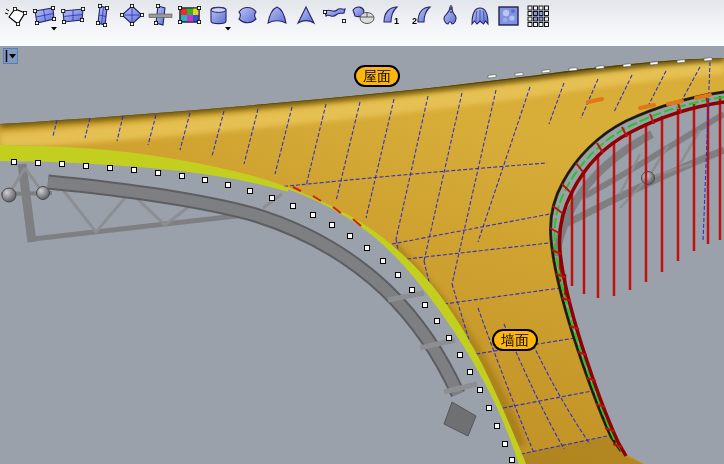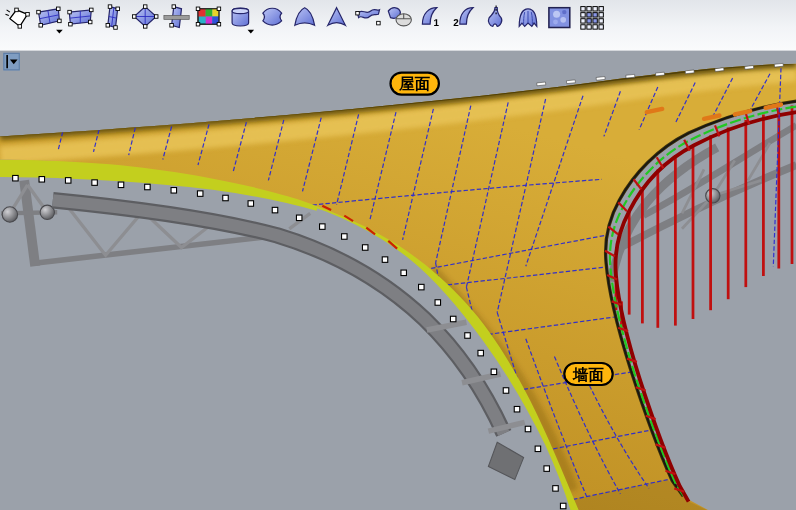--- a/index.html
+++ b/index.html
@@ -5,24 +5,24 @@
   html,body{margin:0;padding:0;}
   body{width:724px;height:464px;overflow:hidden;font-family:"Liberation Sans",sans-serif;}
   .app{width:724px;height:464px;display:flex;flex-direction:column;background:#fff;}
   .toolbar{height:44px;flex:0 0 44px;background:linear-gradient(#e2e5ea,#f2f4f7 55%,#fafbfc);
     display:flex;align-items:flex-start;padding:2px 0 0 2px;gap:1px;}
   .tbtn{width:28px;height:30px;border:none;background:transparent;padding:1px;margin:0;cursor:pointer;}
   .tbtn svg{display:block;}
   .viewport{position:relative;flex:1;background:var(--canvas_bg,#9ba1aa);overflow:hidden;}
   .scene{position:absolute;left:0;top:0;}
   .tag{position:absolute;background:var(--label_bg,#ffb60c);border:2px solid var(--label_border,#000);
-    border-radius:12px;color:#000;font-weight:bold;font-size:14px;line-height:18px;padding:0 7px;
+    border-radius:12px;color:#000;font-weight:normal;font-size:14px;line-height:18px;padding:0 7px;
     white-space:nowrap;}
   .tag-roof{left:354px;top:19px;}
-  .tag-wall{left:512px;top:283px;}
+  .tag-wall{left:492px;top:283px;}
   .vp-cursor{position:absolute;left:3px;top:2px;width:15px;height:16px;background:#7f9dc2;
     border:1px solid #5d7da6;box-sizing:border-box;}
   
   .grid{stroke:var(--grid_line,#2b2bd0);stroke-width:1.1;fill:none;stroke-dasharray:4 2;opacity:.95;}
   .strip{stroke:var(--edge_strip,#c3cf1e);fill:none;}
   .rim{stroke:var(--frame_dark_red,#8f0000);fill:none;}
   .rib{stroke:var(--frame_red,#c01010);fill:none;}
   .greenline{stroke:var(--frame_green,#22c822);fill:none;}
   .steel{stroke:var(--steel_gray,#7e7f83);fill:none;}
   .steel-dk{stroke:#5d5e62;fill:none;}

